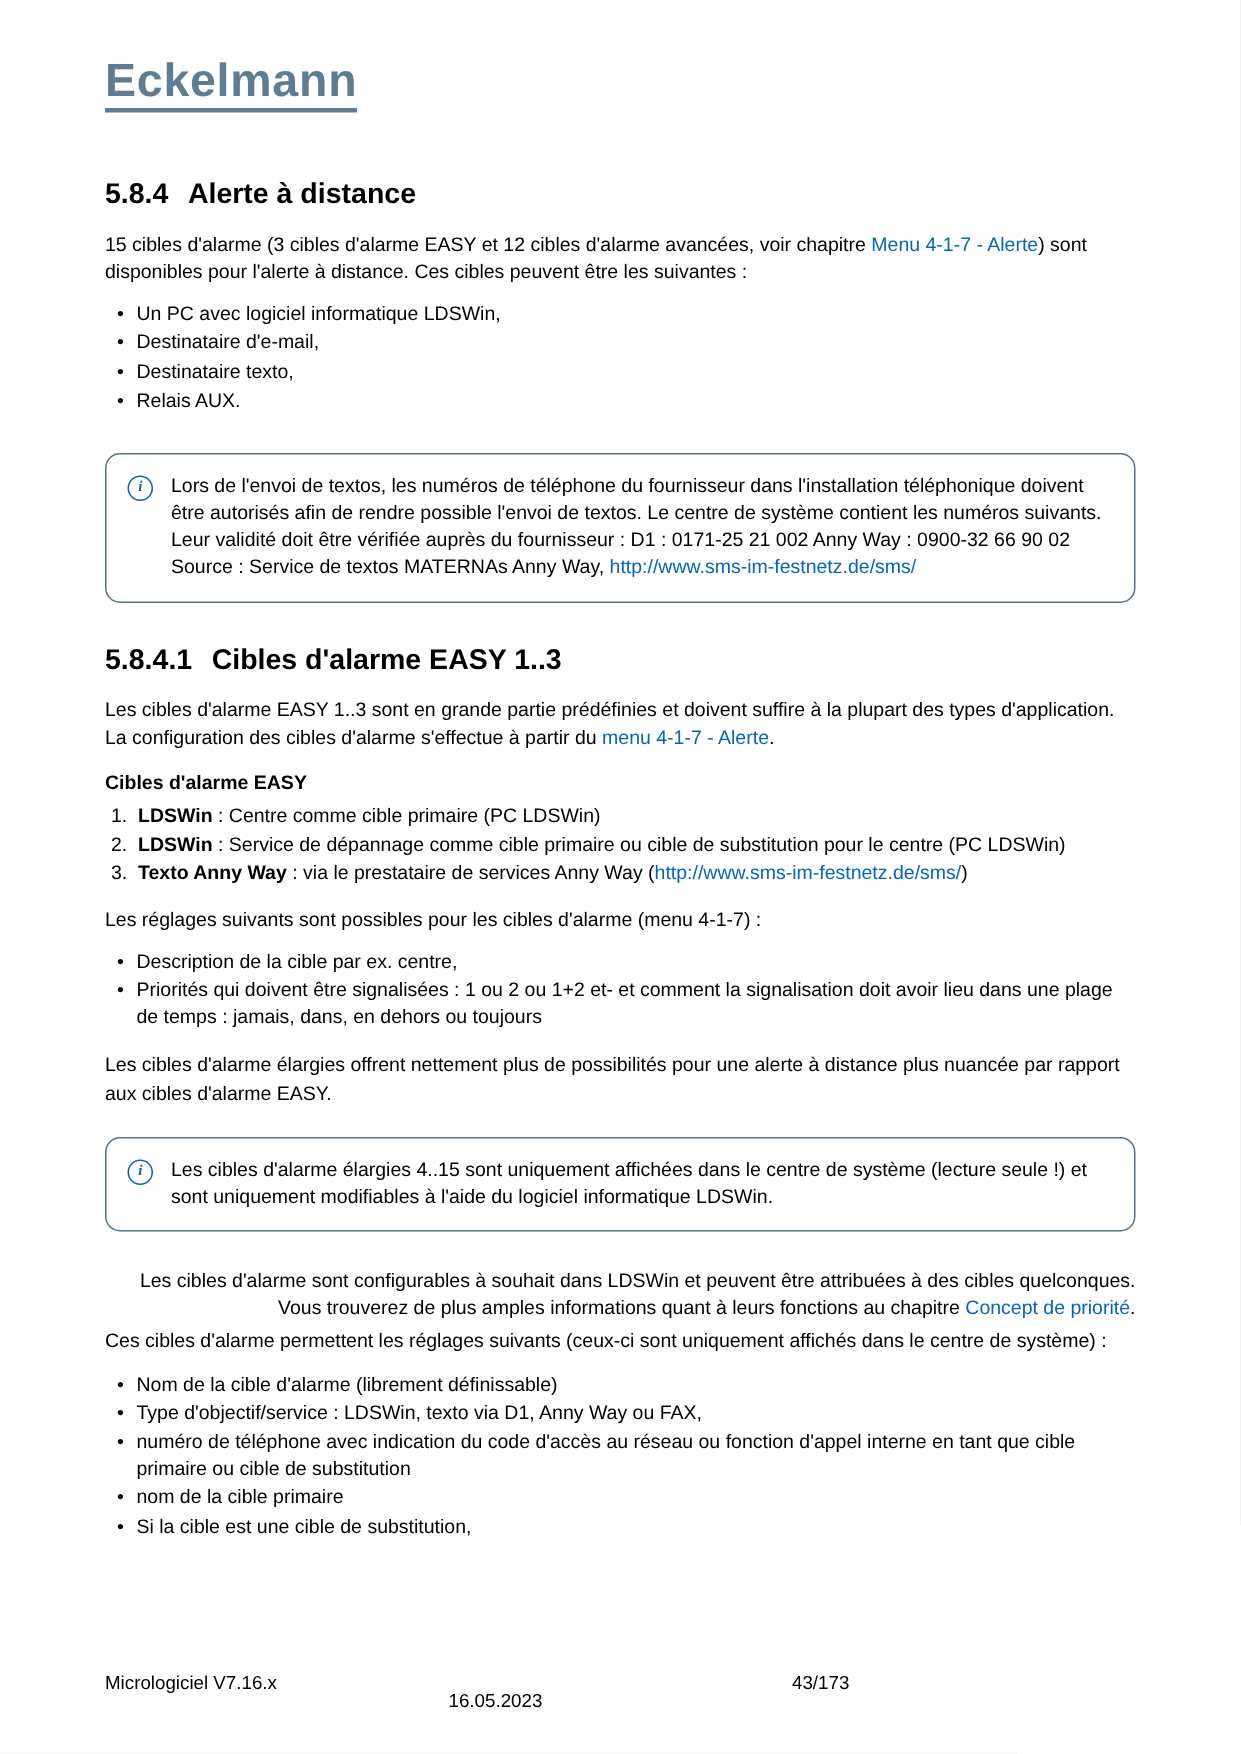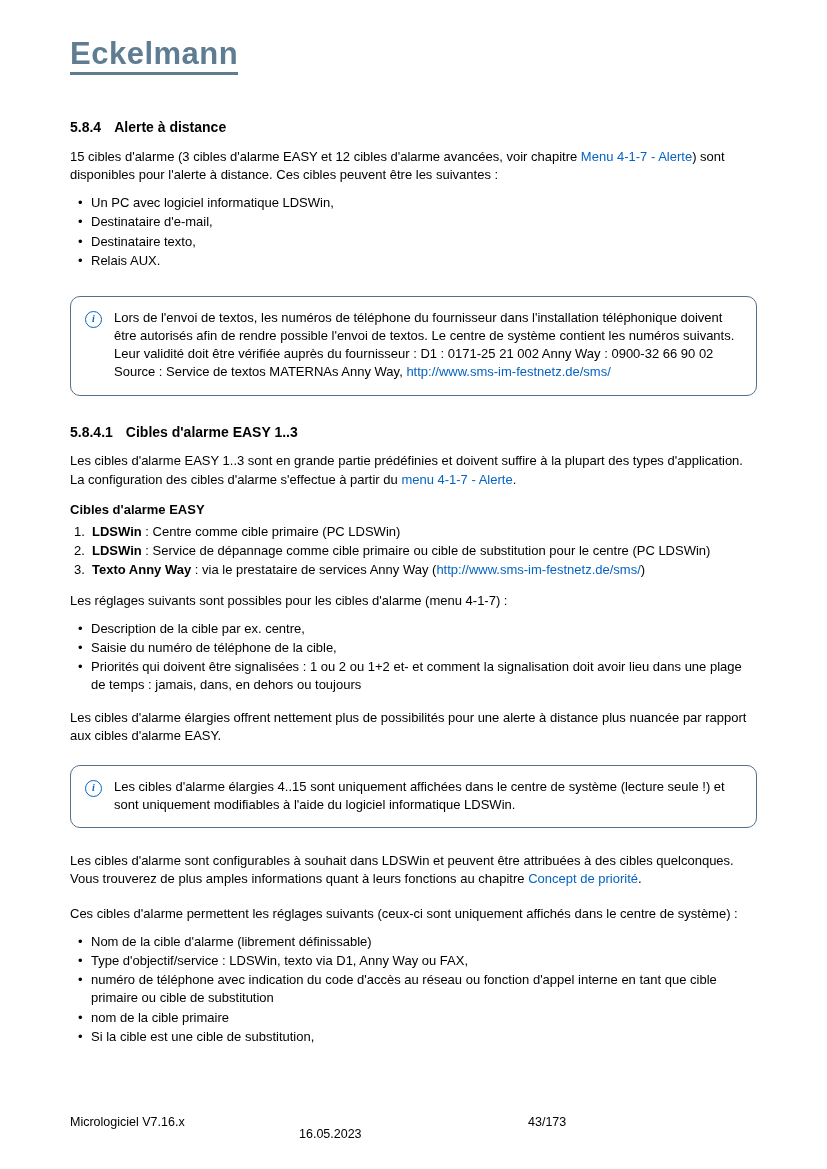--- a/index.html
+++ b/index.html
@@ -21,21 +21,21 @@
     font-size: 31px;
     font-weight: 700;
     letter-spacing: 0.5px;
     color: #5e7d93;
     border-bottom: 3px solid #5e7d93;
     padding-bottom: 3px;
     line-height: 1;
   }
   .content { margin-top: 44px; }
   h2.section {
-    font-size: 14px;
+    font-size: 19px;
     font-weight: 700;
     margin: 28px 0 12px 0;
     line-height: 1.2;
   }
   h2.section .num { margin-right: 13px; }
   p { margin: 0 0 10px 0; }
   a.link { color: #0563c1; text-decoration: none; cursor: pointer; }
   .bold { font-weight: 700; }
   ul.bullets {
     list-style: none;
@@ -146,33 +146,32 @@
       </li>
       <li>
         <span class="num">3.</span><span class="bold">Texto Anny Way</span><span> : via le prestataire de services Anny Way (</span><a class="link">http://www.sms-im-festnetz.de/sms/</a><span>)</span>
       </li>
     </ol>
 
     <p>Les réglages suivants sont possibles pour les cibles d'alarme (menu 4-1-7) :</p>
 
     <ul class="bullets">
       <li>Description de la cible par ex. centre,</li>
-      <li>Saisie du numéro de téléphone de la cible,</li>
       <li>Priorités qui doivent être signalisées : 1 ou 2 ou 1+2 et- et comment la signalisation doit avoir lieu dans une plage de temps : jamais, dans, en dehors ou toujours</li>
     </ul>
 
 
     <p>Les cibles d'alarme élargies offrent nettement plus de possibilités pour une alerte à distance plus nuancée par rapport aux cibles d'alarme EASY.</p>
 
     <div class="infobox">
       <span class="info-icon">i</span>
       <span class="note-text">Les cibles d'alarme élargies 4..15 sont uniquement affichées dans le centre de système (lecture seule !) et sont uniquement modifiables à l'aide du logiciel informatique LDSWin.</span>
     </div>
 
-    <p style="margin-bottom:16px;"><span>Les cibles d'alarme sont configurables à souhait dans LDSWin et peuvent être attribuées à des cibles quelconques. Vous trouverez de plus amples informations quant à leurs fonctions au chapitre </span><a class="link">Concept de priorité</a><span>.</span></p>
+    <p style="margin-bottom:4px;text-align:right;"><span>Les cibles d'alarme sont configurables à souhait dans LDSWin et peuvent être attribuées à des cibles quelconques. Vous trouverez de plus amples informations quant à leurs fonctions au chapitre </span><a class="link">Concept de priorité</a><span>.</span></p>
 
     <p>Ces cibles d'alarme permettent les réglages suivants (ceux-ci sont uniquement affichés dans le centre de système) :</p>
 
     <ul class="bullets">
       <li>Nom de la cible d'alarme (librement définissable)</li>
       <li>Type d'objectif/service : LDSWin, texto via D1, Anny Way ou FAX,</li>
       <li>numéro de téléphone avec indication du code d'accès au réseau ou fonction d'appel interne en tant que cible primaire ou cible de substitution</li>
       <li>nom de la cible primaire</li>
       <li>Si la cible est une cible de substitution,</li>
     </ul>

